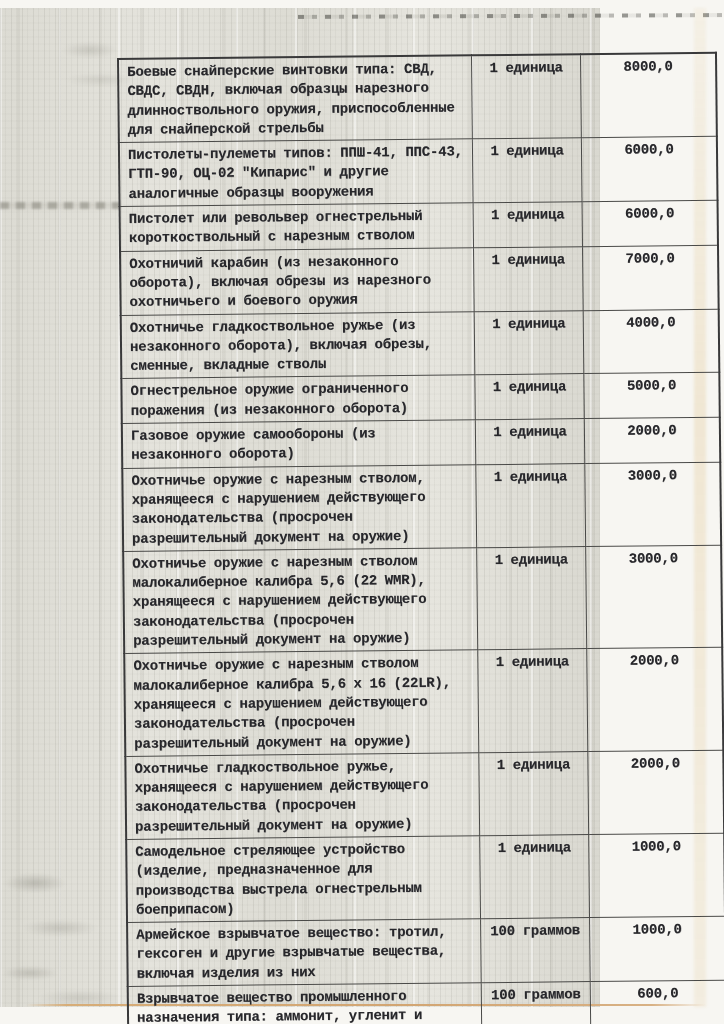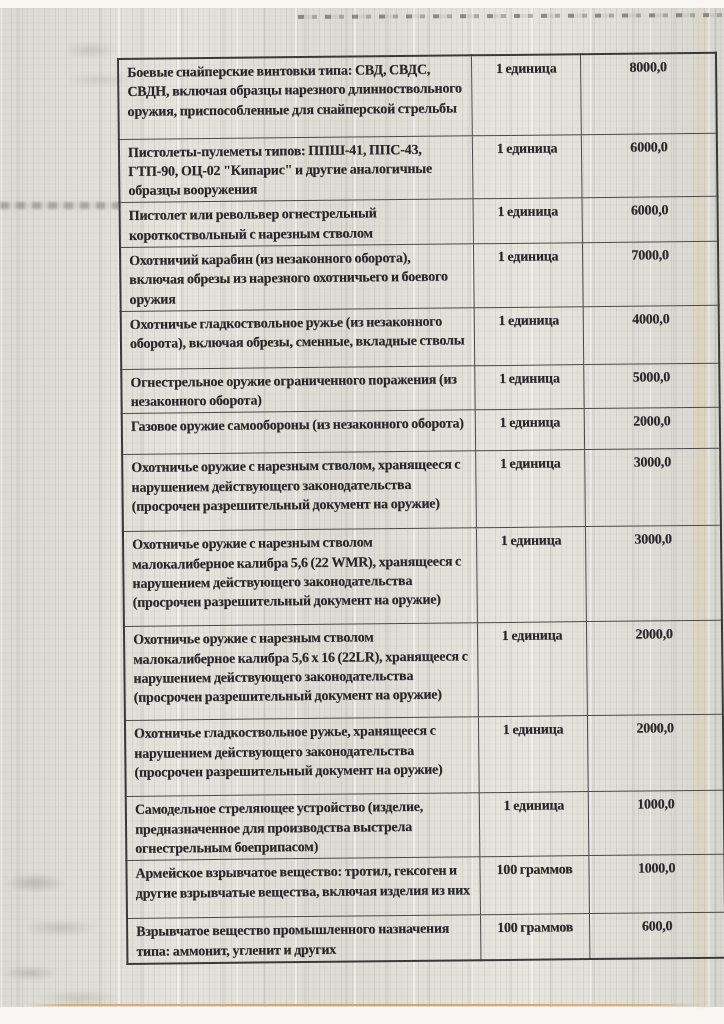--- a/index.html
+++ b/index.html
@@ -12,28 +12,29 @@
   .page {
     position: relative;
     width: 724px; height: 1024px;
     background: #f7f6f2;
     overflow: hidden;
   }
   
   .scan {
     position: absolute;
     left: 0; top: 8px;
-    width: 724px; height: 999px;
+    width: 600px; height: 999px;
     background-color: #e0dfd8;
     background-image:
       repeating-linear-gradient(90deg, rgba(125,124,115,0.14) 0 1px, rgba(0,0,0,0) 1px 5px, rgba(125,124,115,0.07) 5px 6px, rgba(0,0,0,0) 6px 11px),
       repeating-linear-gradient(90deg, rgba(0,0,0,0) 0 17px, rgba(146,144,134,0.12) 17px 20px, rgba(0,0,0,0) 20px 41px),
       repeating-linear-gradient(90deg, rgba(255,255,255,0.45) 0 2px, rgba(0,0,0,0) 2px 59px),
       repeating-linear-gradient(180deg, rgba(90,90,80,0.025) 0 2px, rgba(0,0,0,0) 2px 7px),
       linear-gradient(90deg, #dcdbd3, #e4e3dc 25%, #dddcd4 48%, #e6e5de 72%, #d9d8d0 100%);
+    font-family: Liberation Mono, monospace;
   }
   
   .scratch-top {
     position: absolute; left: 298px; top: 6px; width: 424px; height: 4px;
     background: repeating-linear-gradient(90deg, rgba(55,55,50,0.50) 0 6px, rgba(120,120,110,0.12) 6px 14px, rgba(70,70,64,0.35) 14px 19px, rgba(0,0,0,0) 19px 27px);
     filter: blur(0.6px);
     transform: rotate(-0.25deg);
   }
   .streak-left {
     position: absolute; left: 0; top: 194px; width: 120px; height: 7px;

